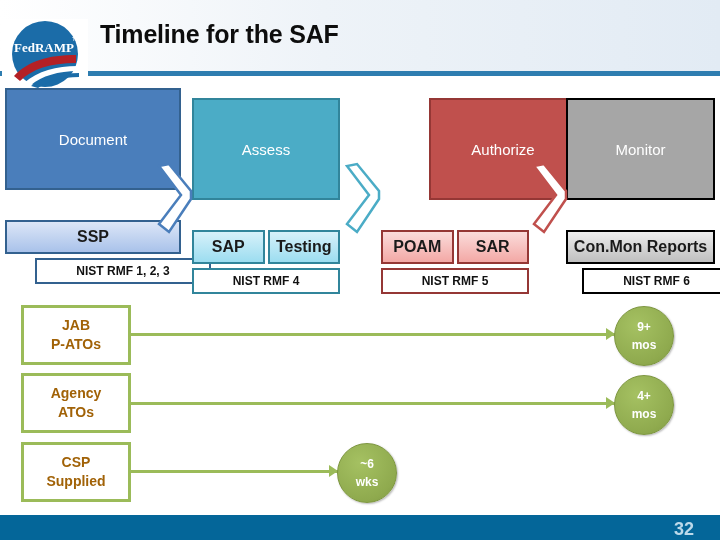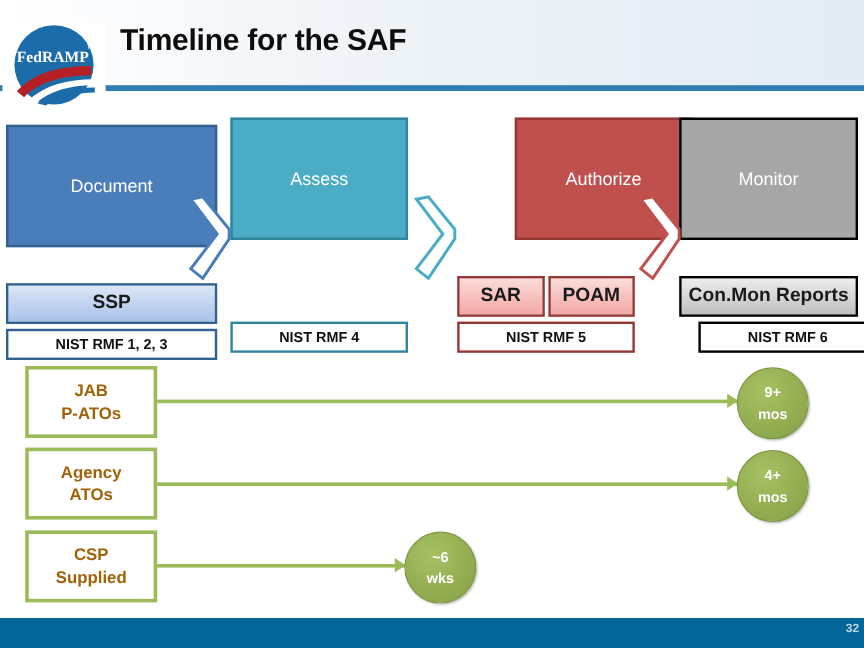--- a/index.html
+++ b/index.html
@@ -160,23 +160,23 @@
 
   
   .footer-band {
     position: absolute;
     left: 0; top: 515px;
     width: 720px; height: 25px;
     background: #046699;
   }
   .page-num {
     position: absolute;
-    right: 4px; top: 519px;
+    right: 26px; top: 519px;
     color: #bcd9ea;
-    font-size: 10px;
+    font-size: 18px;
     font-weight: bold;
   }
 </style>
 </head>
 <body>
 
 <div id="slide">
 
   <div class="header-band"></div>
   <div class="header-rule"></div>
@@ -189,51 +189,59 @@
       <path d="M22 64 C 36 52, 54 47, 76 47 L 76 52 C 56 52, 40 57, 29 66 Z" fill="#ffffff"></path>
       <path d="M29 67 C 42 58, 58 54, 77 54 L 77 58 C 60 58, 46 62, 36 69 Z" fill="#1B6CA8"></path>
       <text x="42" y="33" text-anchor="middle" font-family="'Liberation Serif', serif" font-size="13" font-weight="bold" fill="#ffffff">FedRAMP</text>
       <text x="70" y="22" font-family="'Liberation Sans', sans-serif" font-size="6" fill="#ffffff">TM</text>
     </svg>
   </div>
 
   <div class="slide-title">Timeline for the SAF</div>
 
   <div id="process-layer">
-      <div class="col" style="left: 5px; top: 104px; width: 176px; height: 198px;">
+      <div class="col" style="left: 5px; top: 88px; width: 176px; height: 198px;">
         <div class="phase-box" style="background: rgb(74, 126, 187); border: 2px solid rgb(51, 97, 143);">
           <span>Document</span>
         </div>
         <div class="sub-row">
           <div class="sub-cell" style="background: linear-gradient(rgb(220, 230, 247) 0%, rgb(169, 194, 234) 100%); border: 2px solid rgb(51, 97, 143);">
             <span>SSP</span>
           </div>
         </div>
-        <div class="rmf-box" style="border: 2px solid rgb(51, 97, 143);">
+        <div class="rmf-box" style="border: 2px solid rgb(51, 97, 143); margin-left: 30px;">
           <span>NIST RMF 1, 2, 3</span>
         </div>
       </div>
       <div class="col" style="left: 192px; top: 98px; width: 148px; height: 198px;">
         <div class="phase-box" style="background: rgb(75, 172, 198); border: 2px solid rgb(49, 133, 155);">
           <span>Assess</span>
         </div>
+        <div class="sub-row">
+          <div class="sub-cell" style="background: linear-gradient(rgb(215, 241, 250) 0%, rgb(156, 221, 240) 100%); border: 2px solid rgb(49, 133, 155);">
+            <span>SAP</span>
+          </div>
+          <div class="sub-cell" style="background: linear-gradient(rgb(215, 241, 250) 0%, rgb(156, 221, 240) 100%); border: 2px solid rgb(49, 133, 155);">
+            <span>Testing</span>
+          </div>
+        </div>
         <div class="rmf-box" style="border: 2px solid rgb(49, 133, 155);">
           <span>NIST RMF 4</span>
         </div>
       </div>
       <div class="col" style="left: 381px; top: 98px; width: 148px; height: 198px;">
         <div class="phase-box" style="background: rgb(192, 80, 77); border: 2px solid rgb(149, 55, 53); margin-left: 48px;">
           <span>Authorize</span>
         </div>
         <div class="sub-row">
           <div class="sub-cell" style="background: linear-gradient(rgb(251, 220, 219) 0%, rgb(243, 168, 165) 100%); border: 2px solid rgb(149, 55, 53);">
+            <span>POAM</span>
+          </div>
+          <div class="sub-cell" style="background: linear-gradient(rgb(251, 220, 219) 0%, rgb(243, 168, 165) 100%); border: 2px solid rgb(149, 55, 53);">
             <span>SAR</span>
-          </div>
-          <div class="sub-cell" style="background: linear-gradient(rgb(251, 220, 219) 0%, rgb(243, 168, 165) 100%); border: 2px solid rgb(149, 55, 53);">
-            <span>POAM</span>
           </div>
         </div>
         <div class="rmf-box" style="border: 2px solid rgb(149, 55, 53);">
           <span>NIST RMF 5</span>
         </div>
       </div>
       <div class="col" style="left: 566px; top: 98px; width: 149px; height: 198px; text-decoration: underline;">
         <div class="phase-box" style="background: rgb(166, 166, 166); border: 2px solid rgb(0, 0, 0);">
           <span>Monitor</span>
         </div>

